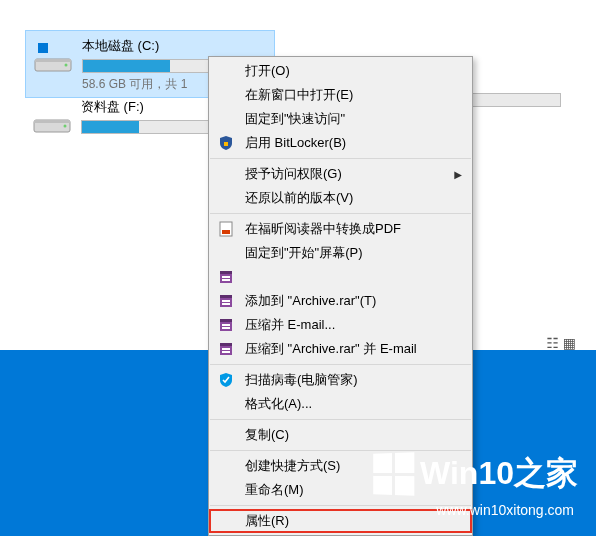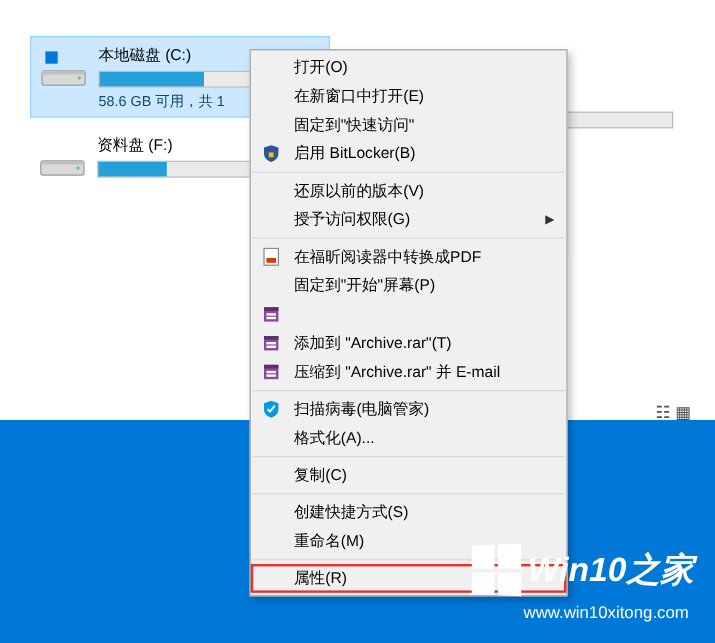--- a/index.html
+++ b/index.html
@@ -6,31 +6,31 @@
 body { width: 596px; height: 536px; background: #fff; position: relative; overflow: hidden; font-size: 12px; }
 .drives-area { position: absolute; top: 0; left: 0; width: 596px; height: 350px; background: #fff; }
 .drive { position: absolute; display: flex; align-items: flex-start; padding: 4px 6px; width: 250px; }
 .drive.selected { background: #cce8ff; border: 1px solid #99d1ff; }
 .drive-icon { width: 42px; height: 42px; margin-right: 8px; display: flex; align-items: center; justify-content: center; flex-shrink: 0; }
 .drive-icon svg { width: 42px; height: 42px; }
 .drive-info { flex: 1; padding-top: 2px; }
 .drive-name { color: #000; font-size: 13px; margin-bottom: 4px; }
 .drive-bar { width: 160px; height: 14px; background: #eaeaea; border: 1px solid #bcbcbc; margin-bottom: 3px; position: relative; }
 .drive-bar-fill { height: 100%; background: #26a0da; }
-.drive-status { color: #0c4a6e; font-size: 12px; }
+.drive-status { color: #737373; font-size: 12px; }
 .desktop-bg { position: absolute; left: 0; top: 350px; width: 596px; height: 186px; background: #0078d7; }
 .status-icons { position: absolute; right: 20px; top: 335px; display: flex; gap: 4px; color: #555; font-size: 14px; }
-.context-menu { position: absolute; left: 208px; top: 41px; width: 265px; background: #f0f0f0; border: 1px solid #a0a0a0; box-shadow: 3px 3px 6px rgba(0,0,0,0.25); padding: 2px 0; }
+.context-menu { position: absolute; left: 208px; top: 56px; width: 265px; background: #f0f0f0; border: 1px solid #a0a0a0; box-shadow: 3px 3px 6px rgba(0,0,0,0.25); padding: 2px 0; }
 .menu-item { display: flex; align-items: center; height: 24px; padding: 0 30px 0 36px; position: relative; color: #000; font-size: 13px; cursor: default; }
 .menu-item.highlighted { outline: 2px solid #e83323; outline-offset: -2px; align-items: center; }
 .menu-sep { height: 1px; background: #d7d7d7; margin: 3px 1px; }
 .menu-icon { position: absolute; left: 8px; width: 18px; height: 18px; display: flex; align-items: center; justify-content: center; }
 .submenu-arrow { position: absolute; right: 10px; font-size: 10px; color: #333; }
 .watermark { position: absolute; right: 18px; bottom: 40px; display: flex; align-items: center; color: #fff; }
-.watermark-text { font-size: 28px; font-weight: bold; font-style: italic; margin-left: 6px; }
+.watermark-text { font-size: 32px; font-weight: bold; margin-left: 6px; }
 .watermark-url { position: absolute; right: 22px; bottom: 18px; color: #fff; font-size: 14px; text-align: center; }
 .win-logo { width: 42px; height: 42px; display: grid; grid-template-columns: 1fr 1fr; grid-template-rows: 1fr 1fr; gap: 3px; transform: perspective(120px) rotateY(-12deg); }
 .win-logo div { background: #fff; }
 </style>
 </head>
 <body>
 
 <div class="drives-area">
     <div class="drive selected" style="left: 25px; top: 30px;">
     <div class="drive-icon">
@@ -62,21 +62,21 @@
         </svg>
       </div>
     <div class="drive-info">
       <div class="drive-name">新加卷 (D:)</div>
       <div class="drive-bar">
           <div class="drive-bar-fill" style="width:10%"></div>
         </div>
       <div class="drive-status"></div>
     </div>
     </div>
-    <div class="drive" style="left: 25px; top: 106px;">
+    <div class="drive" style="left: 25px; top: 92px;">
     <div class="drive-icon">
         <svg viewBox="0 0 42 42">
           <rect x="3" y="24" width="36" height="12" rx="2" fill="#d9d9d9" stroke="#9a9a9a"></rect>
           <rect x="3" y="24" width="36" height="3" fill="#bfbfbf"></rect>
           <circle cx="34" cy="30" r="1.5" fill="#6fcf6f"></circle>
         </svg>
       </div>
     <div class="drive-info">
       <div class="drive-name">资料盘 (F:)</div>
       <div class="drive-bar">
@@ -105,26 +105,26 @@
       <span class="menu-icon">
         <svg width="16" height="16" viewBox="0 0 16 16">
           <path d="M8 1 L14 3 V8 C14 12 11 14 8 15 C5 14 2 12 2 8 V3 Z" fill="#2b579a"></path>
           <rect x="6" y="7" width="4" height="4" fill="#ffb900"></rect>
         </svg>
       </span>
       <span>启用 BitLocker(B)</span>
     </div>
     <div class="menu-sep"></div>
     <div class="menu-item">
-      <span>还原以前的版本(V)</span>
-    </div>
-    <div class="menu-item">
       <span>授予访问权限(G)</span>
       <span class="submenu-arrow">▶</span>
     </div>
+    <div class="menu-item">
+      <span>还原以前的版本(V)</span>
+    </div>
     <div class="menu-sep"></div>
     <div class="menu-item">
       <span class="menu-icon">
         <svg width="16" height="16" viewBox="0 0 16 16">
           <rect x="2" y="1" width="12" height="14" fill="#fff" stroke="#888"></rect>
           <rect x="4" y="9" width="8" height="4" fill="#d83b01"></rect>
         </svg>
       </span>
       <span>在福昕阅读器中转换成PDF</span>
     </div>
@@ -144,20 +144,31 @@
     <div class="menu-item">
       <span class="menu-icon">
         <svg width="16" height="16" viewBox="0 0 16 16">
           <rect x="2" y="2" width="12" height="12" fill="#8b4a9e"></rect>
           <rect x="2" y="2" width="12" height="3" fill="#5e2e6e"></rect>
           <rect x="4" y="7" width="8" height="2" fill="#fff"></rect>
           <rect x="4" y="10" width="8" height="2" fill="#fff"></rect>
         </svg>
       </span>
       <span>添加到 "Archive.rar"(T)</span>
+    </div>
+    <div class="menu-item">
+      <span class="menu-icon">
+        <svg width="16" height="16" viewBox="0 0 16 16">
+          <rect x="2" y="2" width="12" height="12" fill="#8b4a9e"></rect>
+          <rect x="2" y="2" width="12" height="3" fill="#5e2e6e"></rect>
+          <rect x="4" y="7" width="8" height="2" fill="#fff"></rect>
+          <rect x="4" y="10" width="8" height="2" fill="#fff"></rect>
+        </svg>
+      </span>
+      <span>压缩并 E-mail...</span>
     </div>
     <div class="menu-item">
       <span class="menu-icon">
         <svg width="16" height="16" viewBox="0 0 16 16">
           <rect x="2" y="2" width="12" height="12" fill="#8b4a9e"></rect>
           <rect x="2" y="2" width="12" height="3" fill="#5e2e6e"></rect>
           <rect x="4" y="7" width="8" height="2" fill="#fff"></rect>
           <rect x="4" y="10" width="8" height="2" fill="#fff"></rect>
         </svg>
       </span>

